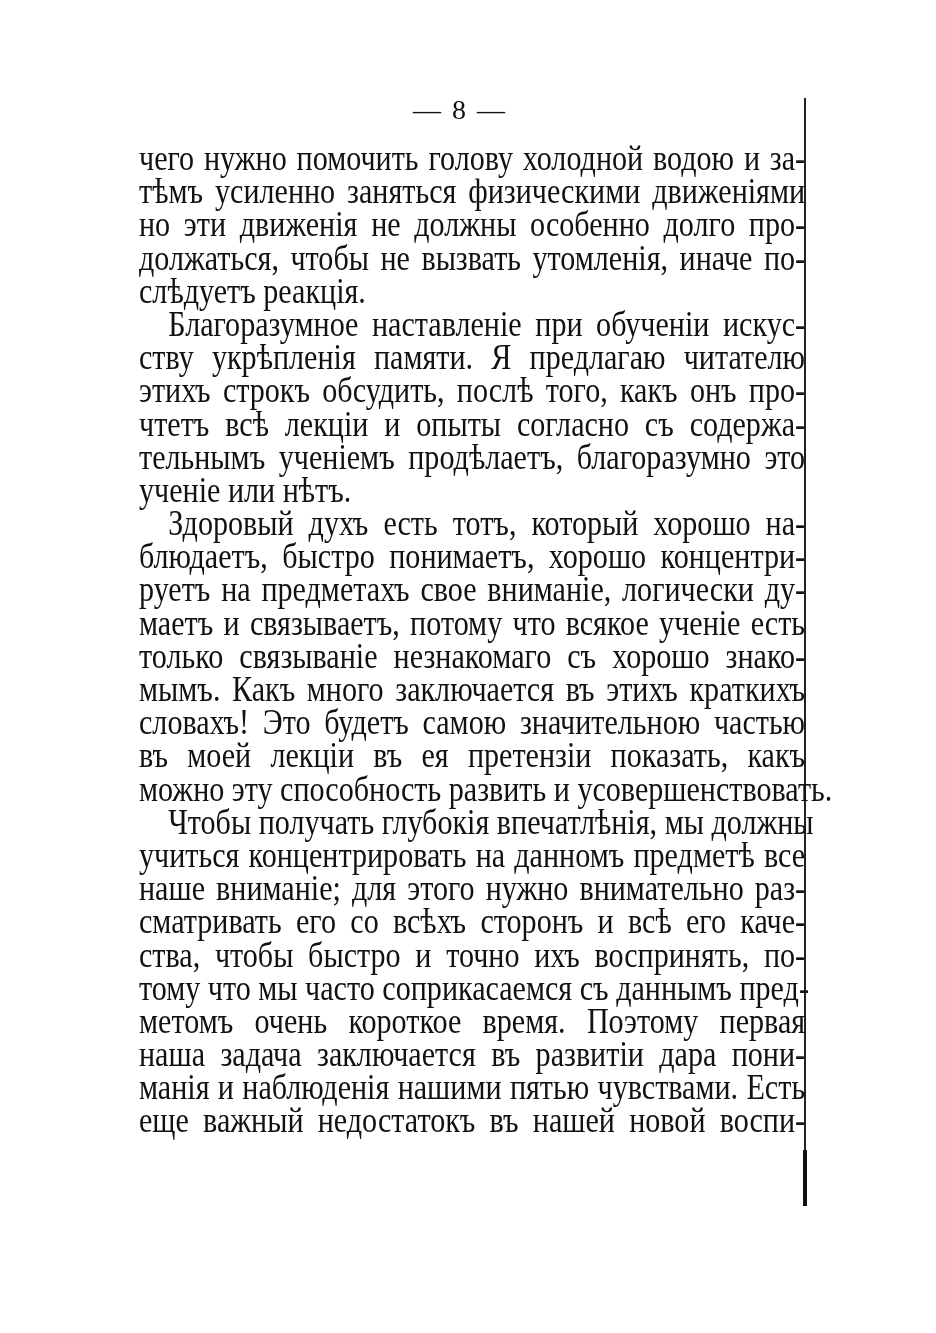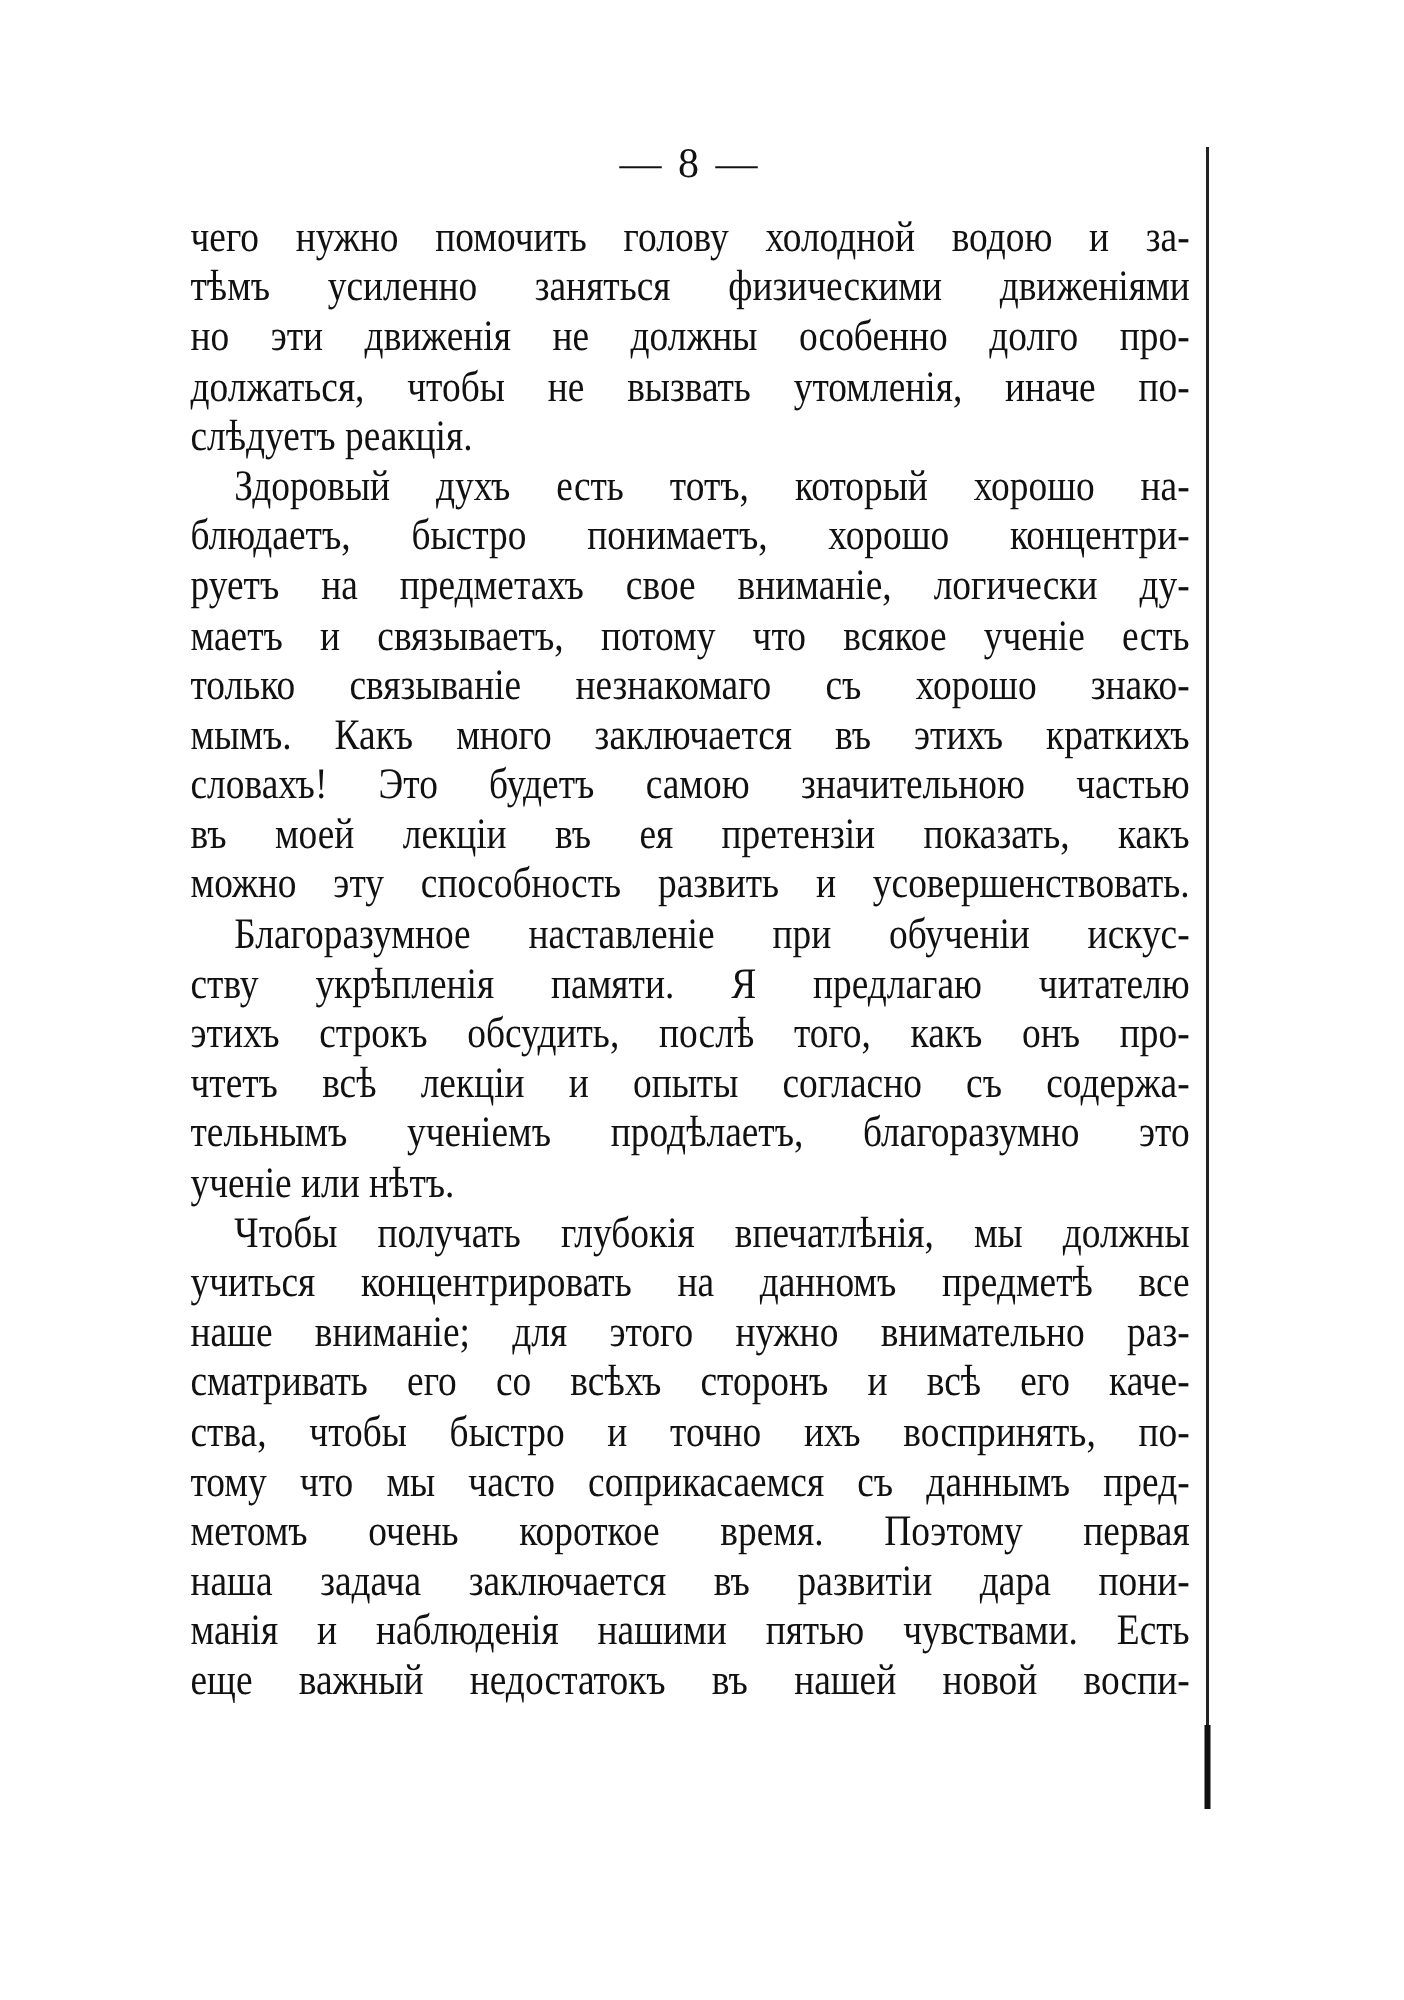--- a/index.html
+++ b/index.html
@@ -9,23 +9,23 @@
       font-family: "Liberation Serif", "DejaVu Serif", serif; font-size: 28px; color: #111;
       letter-spacing: 2px; transform: translateX(-8px);
     }
     .edge-line {
       position: absolute; left: 804px; top: 98px; width: 2px; height: 1108px; background: #222;
     }
     .edge-line-bottom {
       position: absolute; left: 803px; top: 1150px; width: 4px; height: 56px; background: #111;
     }
     .text {
-      position: absolute; top: 142px; left: 127px; width: 666px;
+      position: absolute; top: 142px; left: 139px; width: 666px;
       font-family: "Liberation Serif", "DejaVu Serif", serif;
-      font-size: 29px; line-height: 33.2px; color: #111;
+      font-size: 35px; line-height: 33.2px; color: #111;
     }
     .line {
       display: block; white-space: nowrap; text-align: justify; text-align-last: justify;
       height: 33.2px; overflow: visible;
       transform-origin: left center; transform: scaleX(0.86);
       width: 116.3%;
     }
     .line.last { text-align-last: left; }
     .line.indent { padding-left: 34px; box-sizing: border-box; }
   </style>
@@ -40,38 +40,38 @@
 
   <div>
     <span class="line">чего нужно помочить голову холодной водою и за-</span>
     <span class="line">тѣмъ усиленно заняться физическими движеніями</span>
     <span class="line">но эти движенія не должны особенно долго про-</span>
     <span class="line">должаться, чтобы не вызвать утомленія, иначе по-</span>
     <span class="line last">слѣдуетъ реакція.</span>
   </div>
 
   <div>
+    <span class="line indent">Благоразумное наставленіе при обученіи искус-</span>
+    <span class="line">ству укрѣпленія памяти. Я предлагаю читателю</span>
+    <span class="line">этихъ строкъ обсудить, послѣ того, какъ онъ про-</span>
+    <span class="line">чтетъ всѣ лекціи и опыты согласно съ содержа-</span>
+    <span class="line">тельнымъ ученіемъ продѣлаетъ, благоразумно это</span>
+    <span class="line last">ученіе или нѣтъ.</span>
+  </div>
+
+  <div>
     <span class="line indent">Здоровый духъ есть тотъ, который хорошо на-</span>
     <span class="line">блюдаетъ, быстро понимаетъ, хорошо концентри-</span>
     <span class="line">руетъ на предметахъ свое вниманіе, логически ду-</span>
     <span class="line">маетъ и связываетъ, потому что всякое ученіе есть</span>
     <span class="line">только связываніе незнакомаго съ хорошо знако-</span>
     <span class="line">мымъ. Какъ много заключается въ этихъ краткихъ</span>
     <span class="line">словахъ! Это будетъ самою значительною частью</span>
     <span class="line">въ моей лекціи въ ея претензіи показать, какъ</span>
     <span class="line">можно эту способность развить и усовершенствовать.</span>
-  </div>
-
-  <div>
-    <span class="line indent">Благоразумное наставленіе при обученіи искус-</span>
-    <span class="line">ству укрѣпленія памяти. Я предлагаю читателю</span>
-    <span class="line">этихъ строкъ обсудить, послѣ того, какъ онъ про-</span>
-    <span class="line">чтетъ всѣ лекціи и опыты согласно съ содержа-</span>
-    <span class="line">тельнымъ ученіемъ продѣлаетъ, благоразумно это</span>
-    <span class="line last">ученіе или нѣтъ.</span>
   </div>
 
 
   <div>
     <span class="line indent">Чтобы получать глубокія впечатлѣнія, мы должны</span>
     <span class="line">учиться концентрировать на данномъ предметѣ все</span>
     <span class="line">наше вниманіе; для этого нужно внимательно раз-</span>
     <span class="line">сматривать его со всѣхъ сторонъ и всѣ его каче-</span>
     <span class="line">ства, чтобы быстро и точно ихъ воспринять, по-</span>
     <span class="line">тому что мы часто соприкасаемся съ даннымъ пред-</span>

